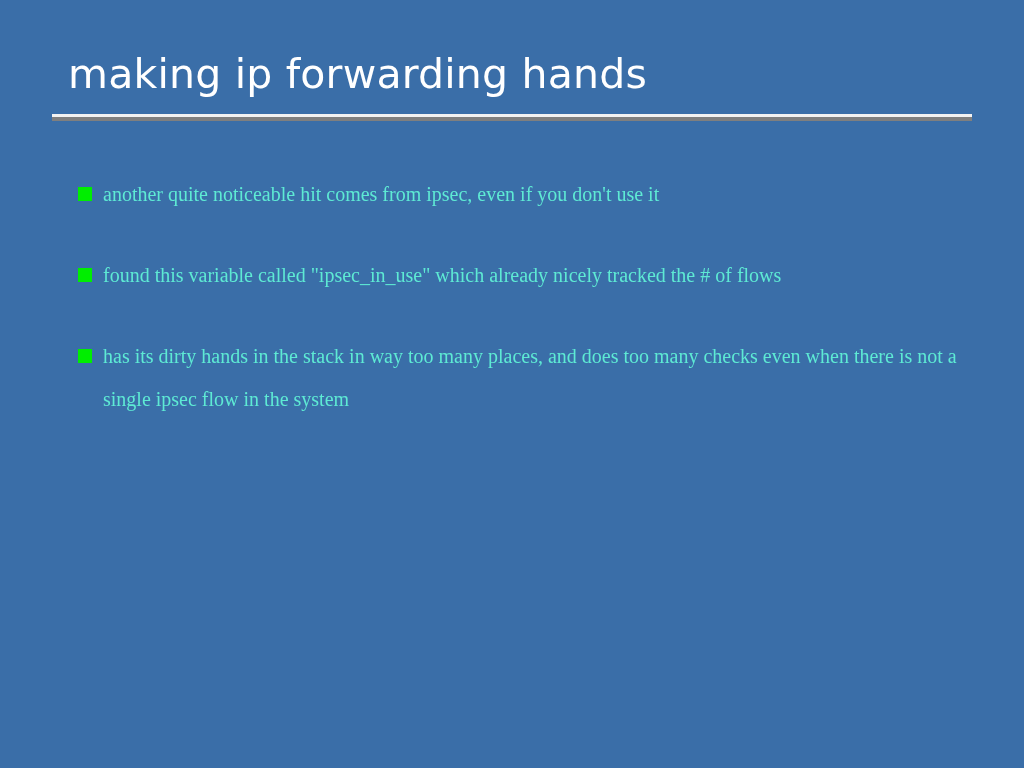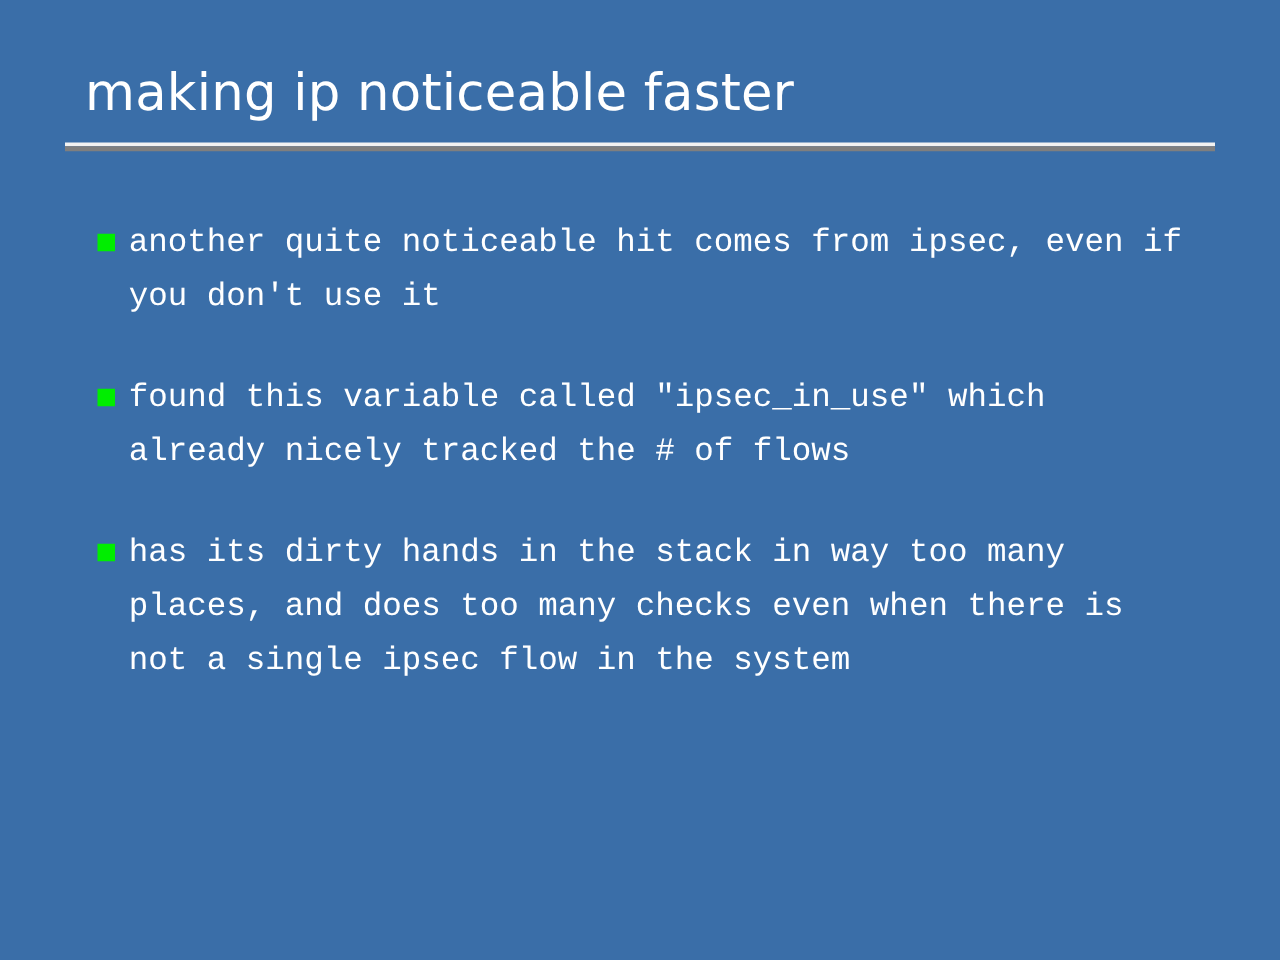--- a/index.html
+++ b/index.html
@@ -76,23 +76,23 @@
     position: absolute;
     left: 78px;
     top: 173px;
     width: 880px;
   }
 
   .bullet-item {
     position: relative;
     padding-left: 25px;
     margin: 0 0 38px 0;
-    color: #ffffff;
-    font-family: Liberation Mono, monospace;
-    font-size: 26px;
+    color: #5eead4;
+    font-family: Liberation Serif, serif;
+    font-size: 20px;
     font-weight: 400;
     line-height: 43px;
     letter-spacing: 0px;
   }
   .bullet-item:last-child {
     margin-bottom: 0;
   }
 
   .bullet-marker {
     position: absolute;
@@ -107,21 +107,21 @@
   .bullet-text {
     display: block;
   }
 </style>
 </head>
 <body>
 
 <div id="slide">
 
   <div id="title-block">
-    <h1 id="slide-title">making ip noticeable faster</h1>
+    <h1 id="slide-title">making ip forwarding hands</h1>
     <div id="title-rule">
       <div class="rule-light"></div>
       <div class="rule-shadow"></div>
     </div>
   </div>
 
   <div id="body-block">
 
     <div class="bullet-item">
       <span class="bullet-marker"></span>

